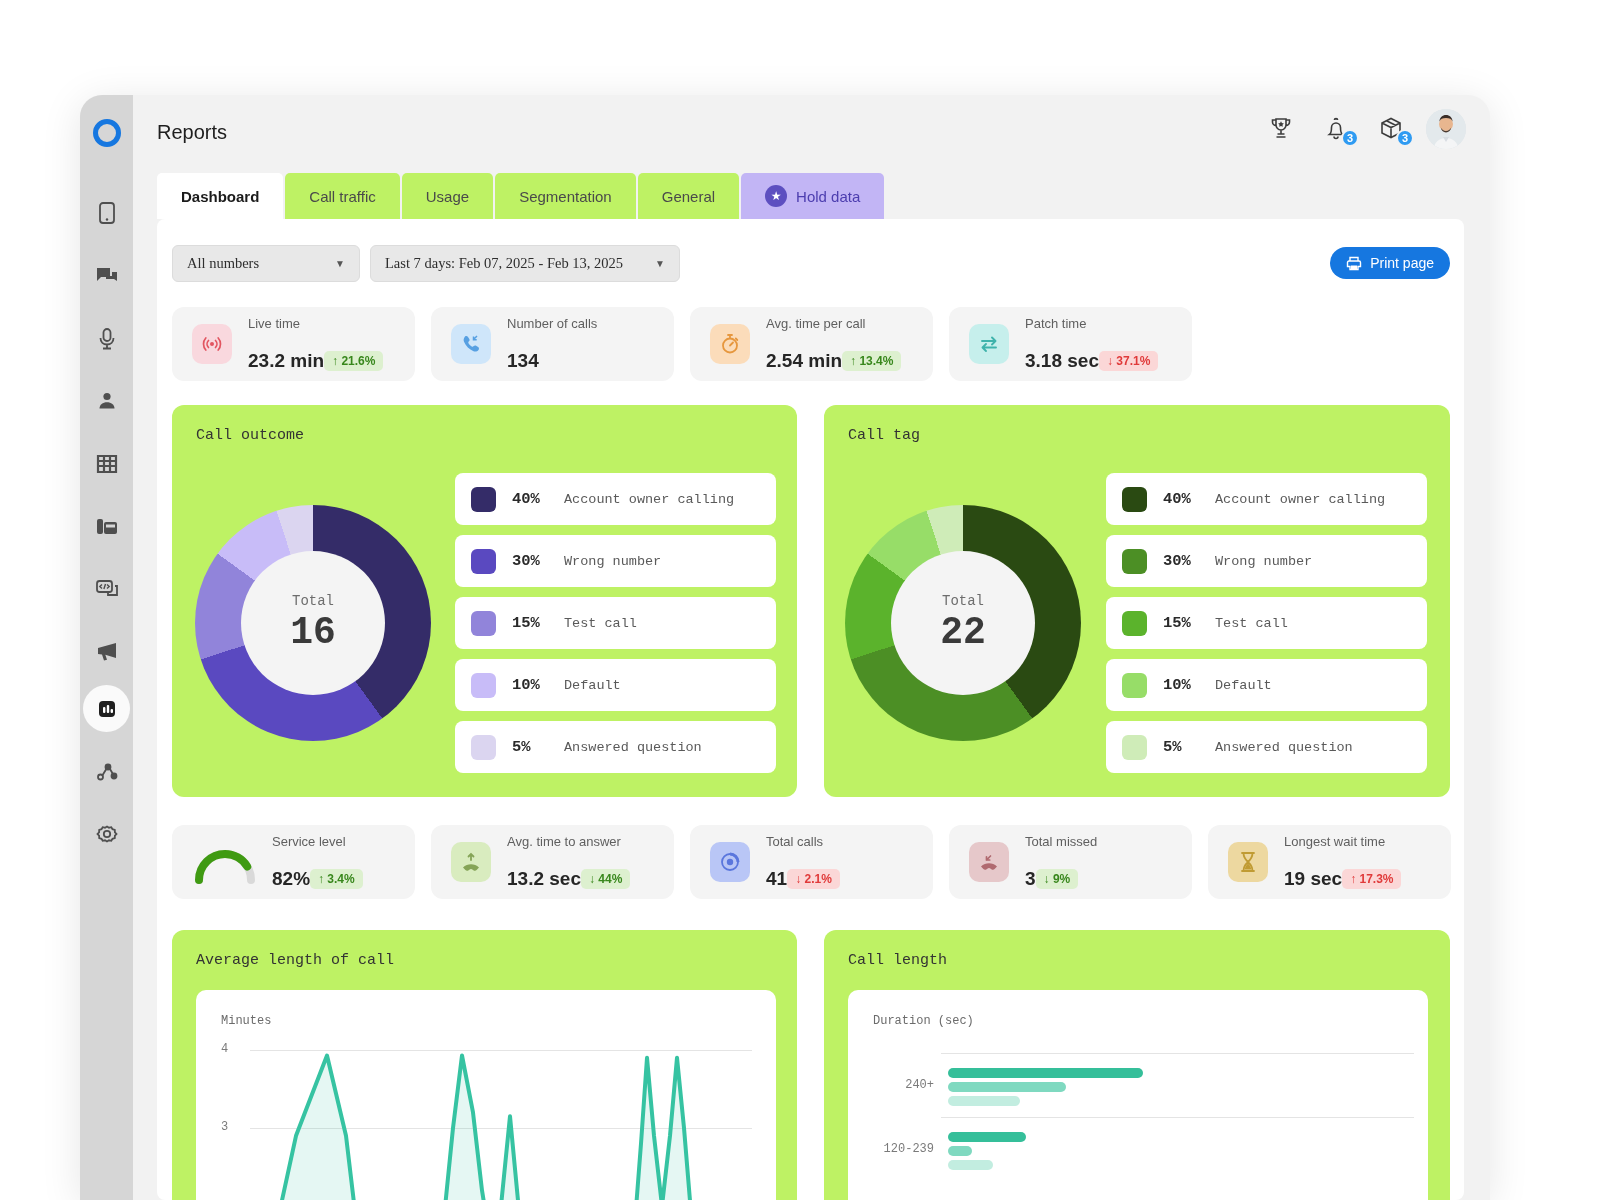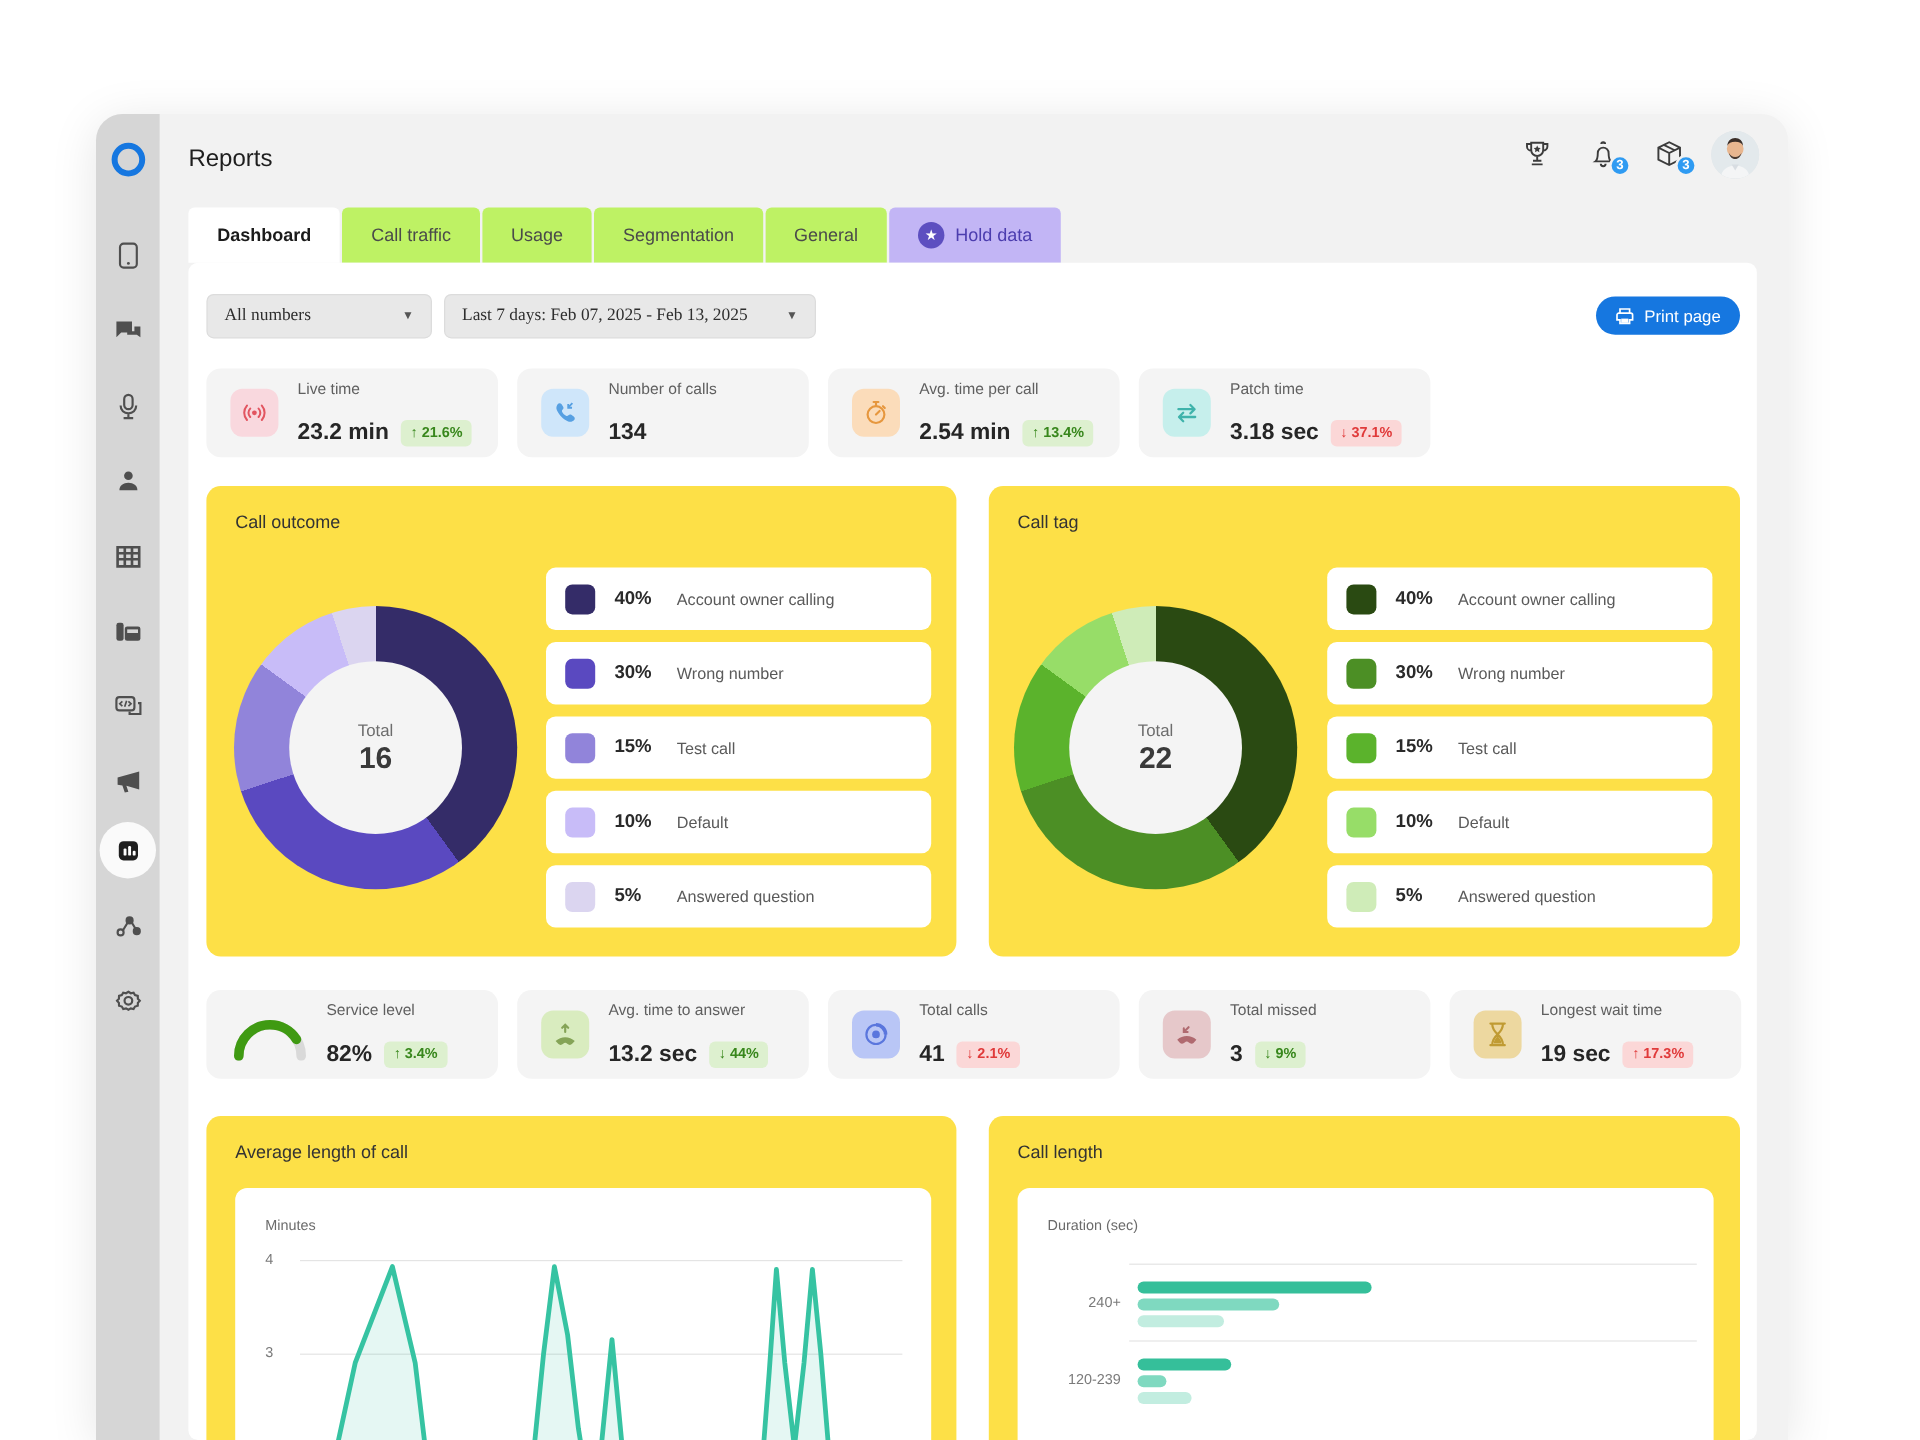--- a/index.html
+++ b/index.html
@@ -51,36 +51,36 @@
     background:#1677e0; color:#fff; border:none; border-radius:16px; font-size:14px;
     display:flex; align-items:center; gap:8px; cursor:pointer; font-family:inherit; }
 
   
   .kpi { position:absolute; width:243px; height:74px; background:#f4f4f4; border-radius:12px;
     display:flex; align-items:center; padding:0 14px 0 20px; }
   .kpi-icon { width:40px; height:40px; border-radius:10px; display:flex; align-items:center;
     justify-content:center; flex-shrink:0; }
   .kpi-body { margin-left:16px; min-width:0; }
   .kpi-label { font-size:13px; color:#5f5f5f; white-space:nowrap; }
-  .kpi-line { display:flex; gap:10px; margin-top:19px; }
+  .kpi-line { display:flex; align-items:center; margin-top:19px; }
   .kpi-value { font-size:19px; font-weight:700; color:#262626; white-space:nowrap; }
   .delta { font-size:12px; font-weight:600; padding:3px 8px; border-radius:5px; white-space:nowrap; }
   .delta.good { background:#ddf0cf; color:#38871c; }
   .delta.bad { background:#fbd7d7; color:#e03a3a; }
 
   
-  .chart-card { position:absolute; background:#fde047; border-radius:12px; }
+  .chart-card { position:absolute; background:#bef264; border-radius:12px;font-family:Liberation Mono, monospace; }
   .chart-title { position:absolute; left:24px; top:22px; font-size:15px; color:#333; }
   .donut { position:absolute; width:236px; height:236px; border-radius:50%; }
   .donut::after { content:""; position:absolute; left:46px; top:46px; width:144px; height:144px;
     border-radius:50%; background:#f4f4f4; }
   .donut-center { position:absolute; width:236px; height:236px; display:flex; flex-direction:column;
     align-items:center; justify-content:center; z-index:2; }
   .donut-total-label { font-size:14px; color:#6d6d6d; }
-  .donut-total { font-size:25px; font-weight:700; color:#3a3a3a; margin-top:2px; }
+  .donut-total { font-size:38px; font-weight:700; color:#3a3a3a; margin-top:2px; }
   .legend { position:absolute; width:321px; display:flex; flex-direction:column; gap:10px; }
   .legend-row { height:52px; background:#ffffff; border-radius:8px; display:flex; align-items:center;
     padding:0 16px; }
   .swatch { width:25px; height:25px; border-radius:6px; flex-shrink:0; }
   .legend-pct { width:52px; margin-left:16px; font-size:15.5px; font-weight:700; color:#2a2a2a; }
   .legend-label { font-size:13.5px; color:#5a5a5a; }
 
   
   .inner-panel { position:absolute; left:24px; top:60px; width:580px; height:345px;
     background:#ffffff; border-radius:10px; overflow:hidden; }

